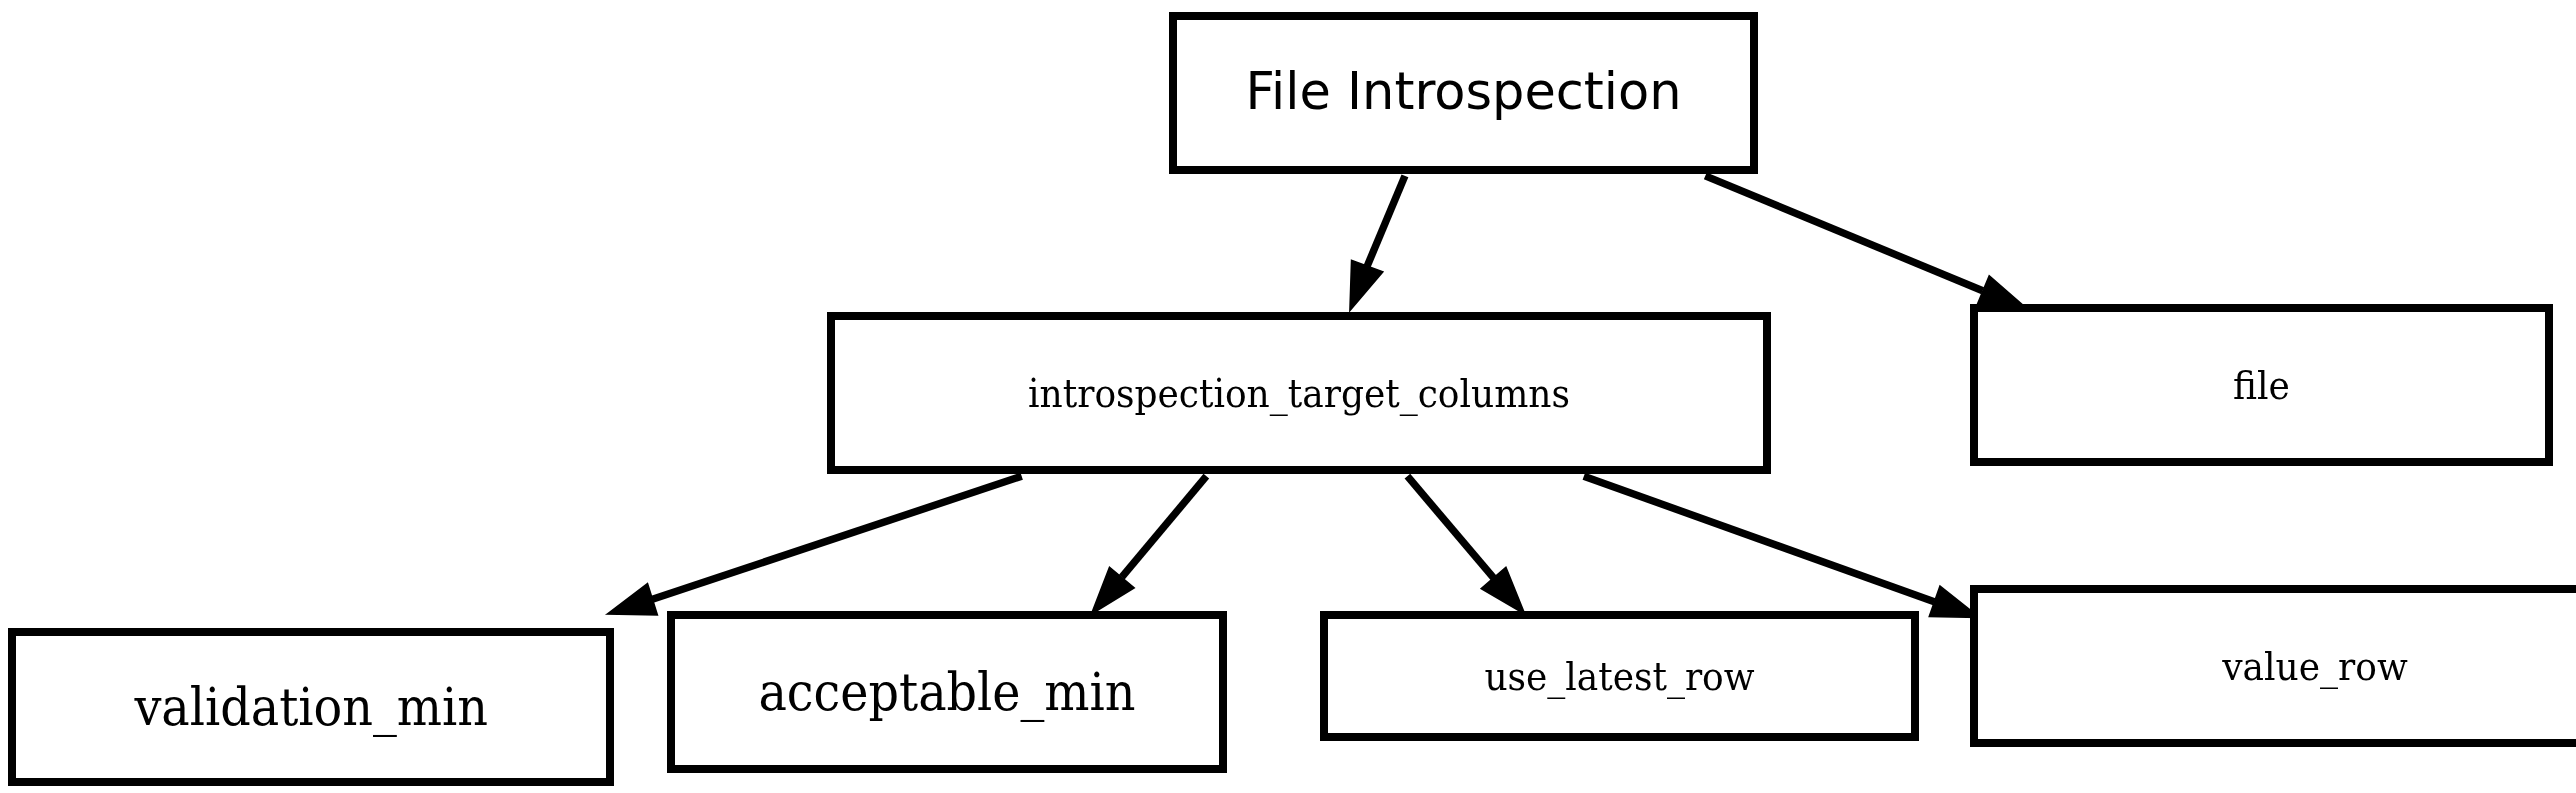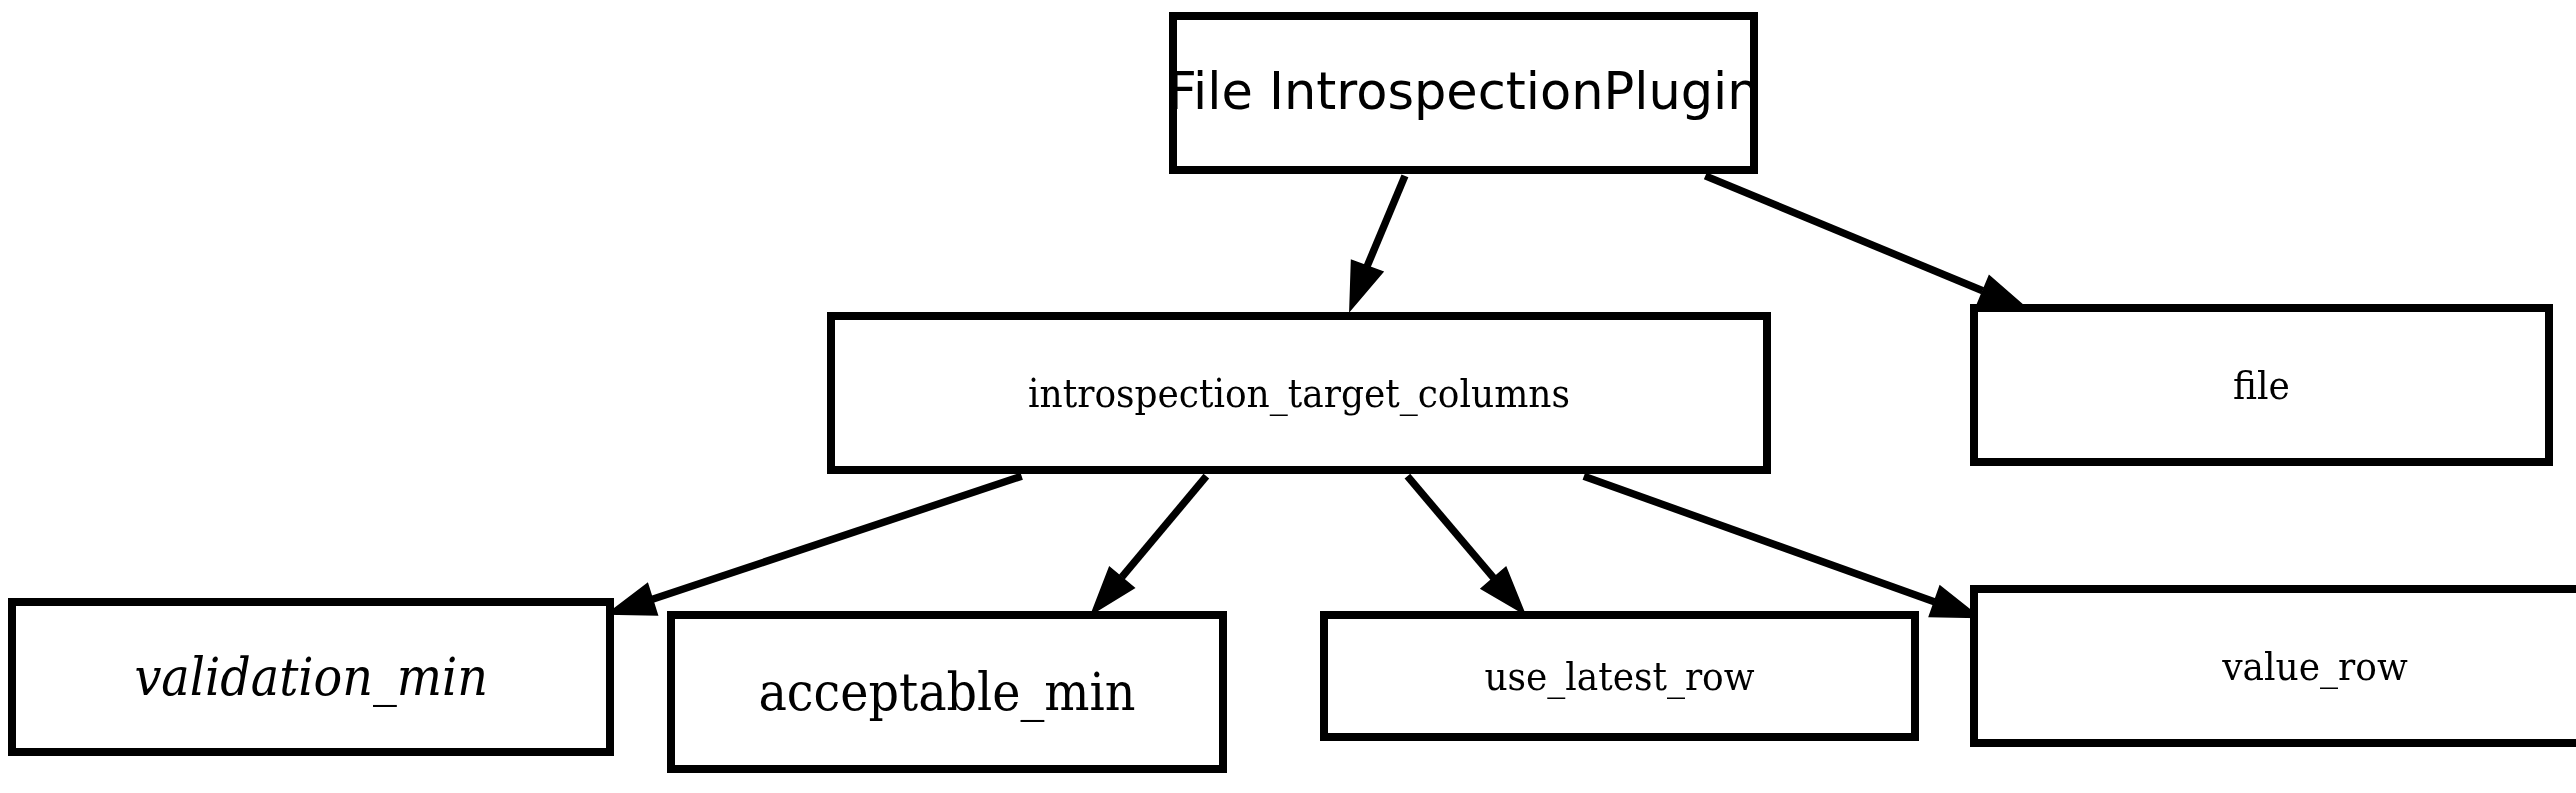--- a/index.html
+++ b/index.html
@@ -49,21 +49,21 @@
   .font-serif-2line {
     font-family: "DejaVu Serif", "Liberation Serif", serif;
     font-stretch: condensed;
     font-size: 53px;
     line-height: 1.28;
   }
   
   .node-plugin     { left: 1169px; top: 11.5px;  width: 589px;  height: 162px; }
   .node-itc        { left: 827px; top: 312px; width: 944px; height: 162px; }
   .node-file       { left: 1970px; top: 304px; width: 583px;  height: 162px; }
-  .node-validation { left: 8.2px;   top: 598px; width: 606px;  height: 158px; font-style: italic; }
+  .node-validation { left: 8.2px;   top: 628px; width: 606px;  height: 158px; }
   .node-acceptable { left: 667px;  top: 611px; width: 560px;  height: 162px; }
   .node-use-latest { left: 1320px; top: 611px; width: 599px;  height: 130px; }
   .node-value-row  { left: 1970px; top: 585px; width: 690px;  height: 162px; }
   .edge-line {
     stroke: #000000;
     stroke-width: 9;
     fill: none;
   }
   .edge-head {
     fill: #000000;
@@ -104,21 +104,20 @@
     </g>
 
     <g>
       <line class="edge-line" x1="1930" y1="580" x2="2357" y2="733"></line>
       <polygon class="edge-head" points="2412,752 2351,751 2364,714"></polygon>
     </g>
   </svg>
 
   <div class="node node-plugin font-sans">
     <span class="line">File Introspection</span>
-    <span class="line">Plugin</span>
   </div>
 
   <div class="node node-itc font-serif-1line">
     <span class="line">introspection_target_columns</span>
   </div>
 
   <div class="node node-file font-serif-1line">
     <span class="line">file</span>
   </div>
 

